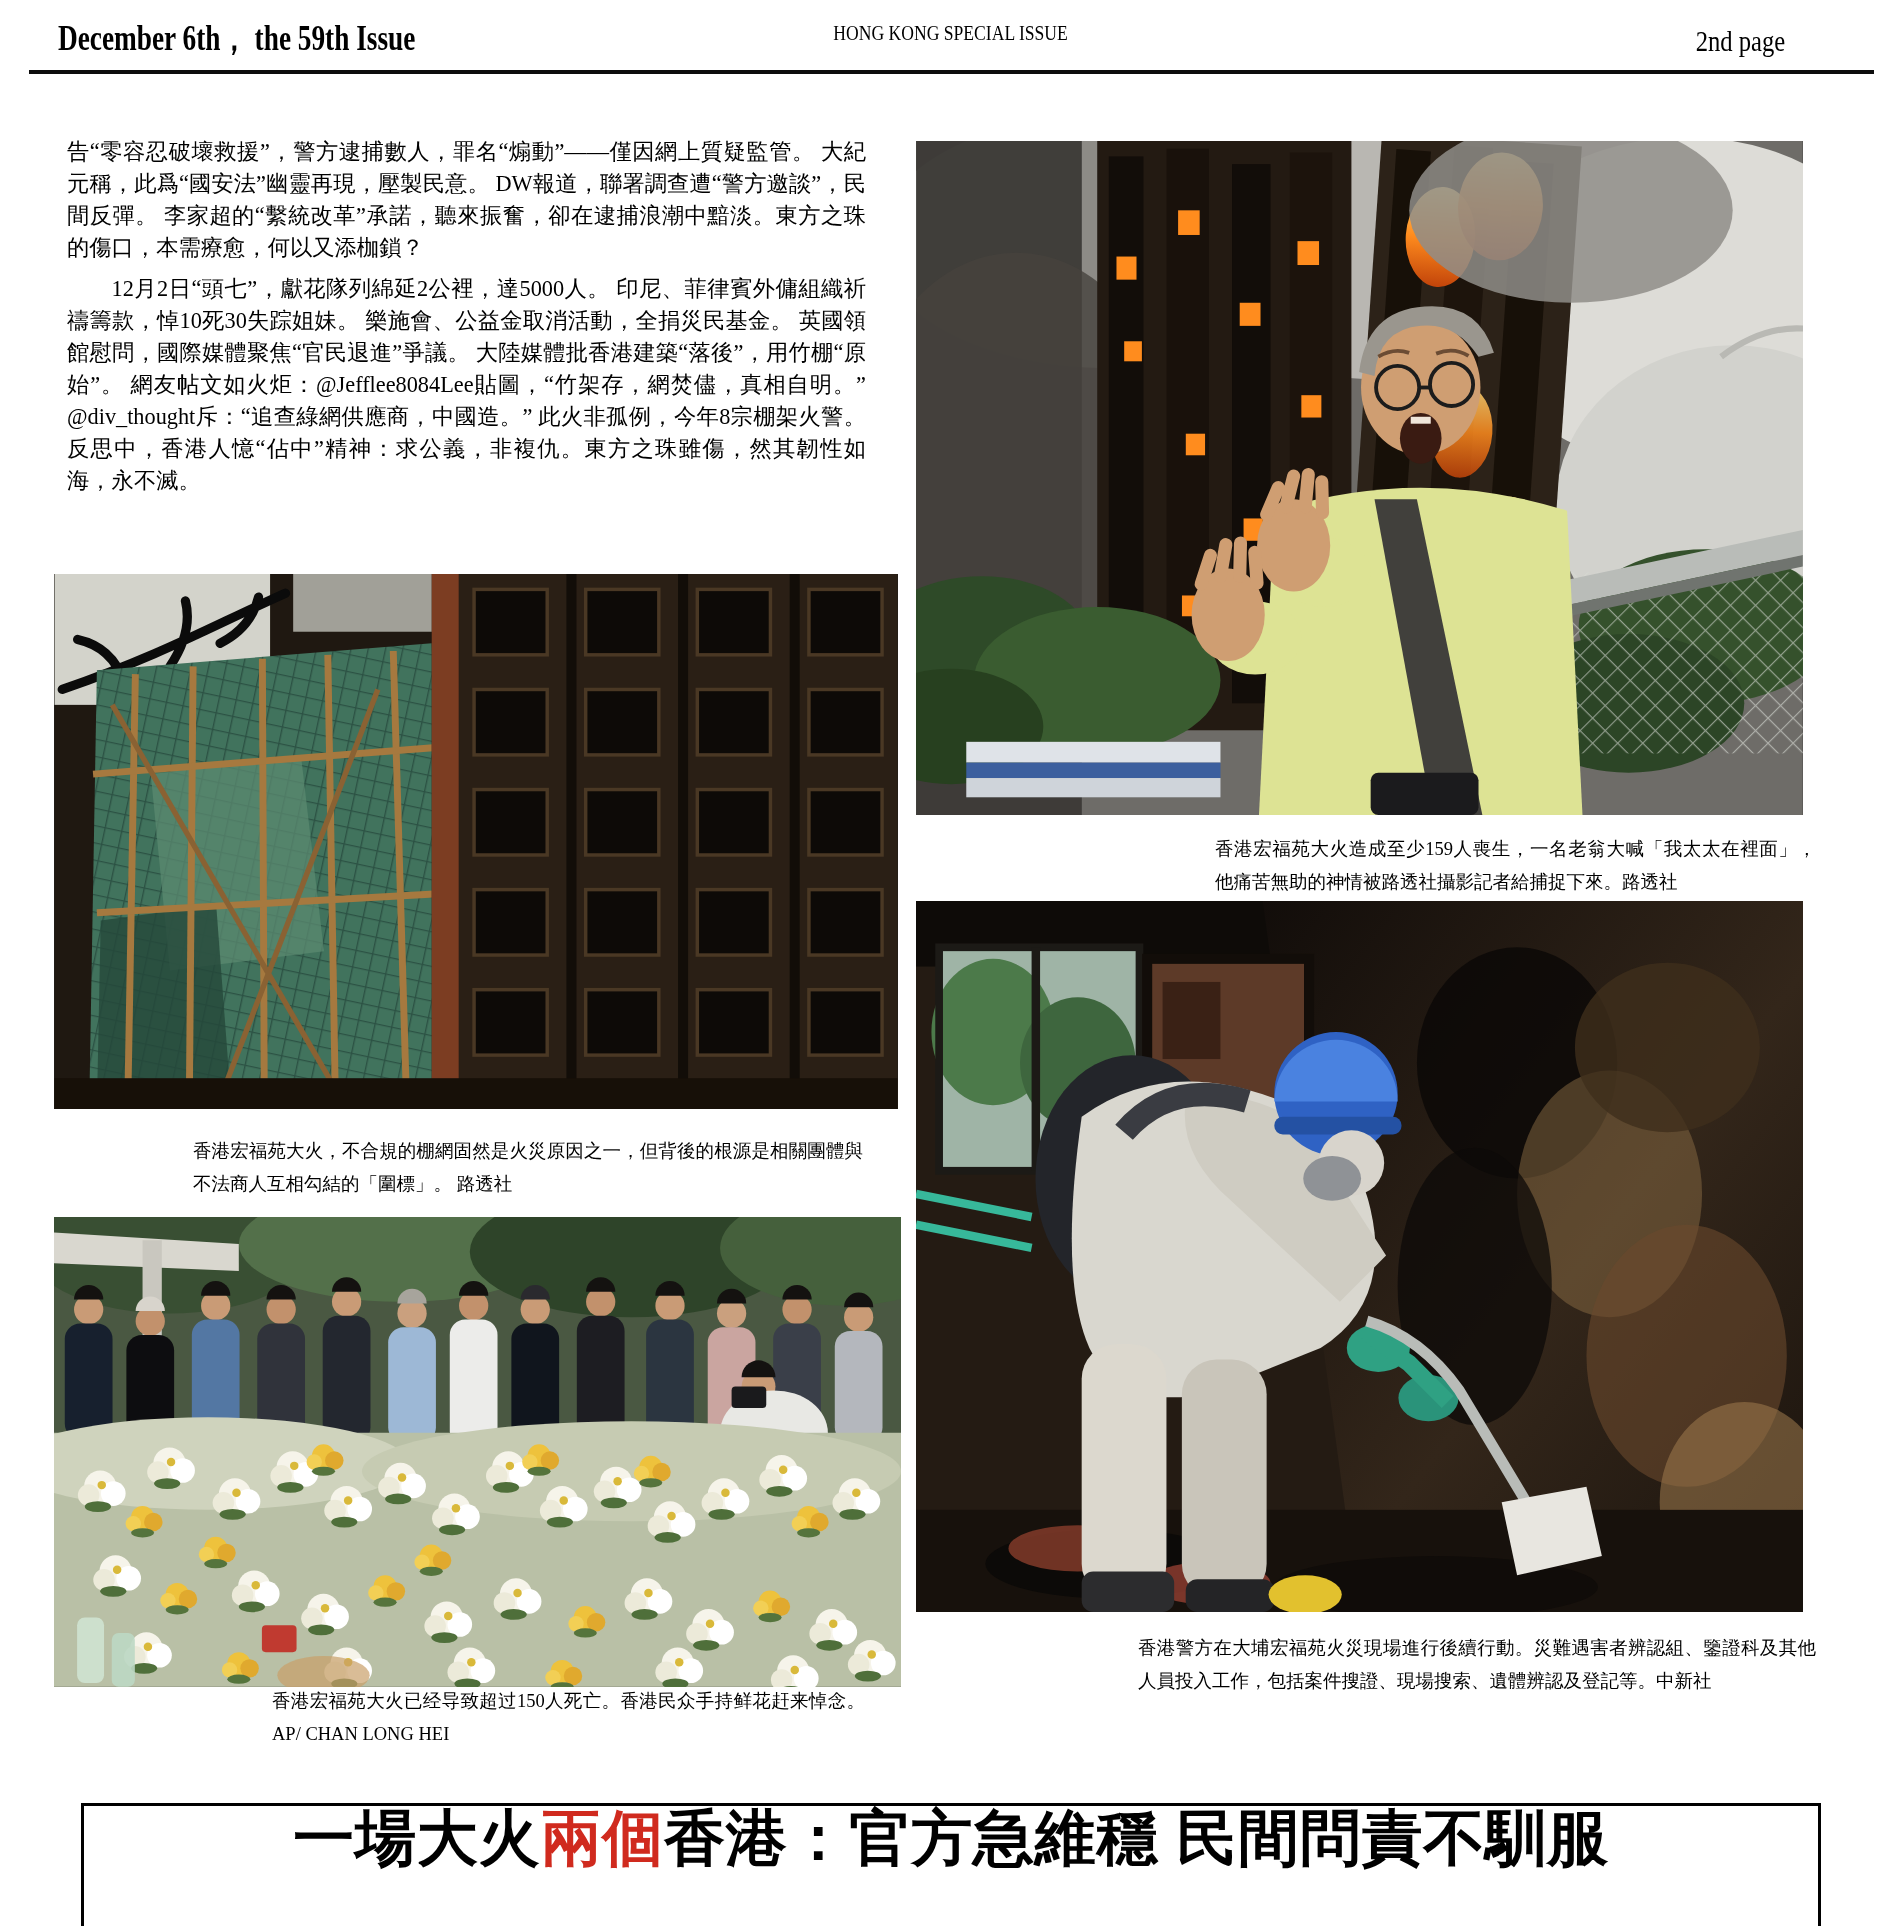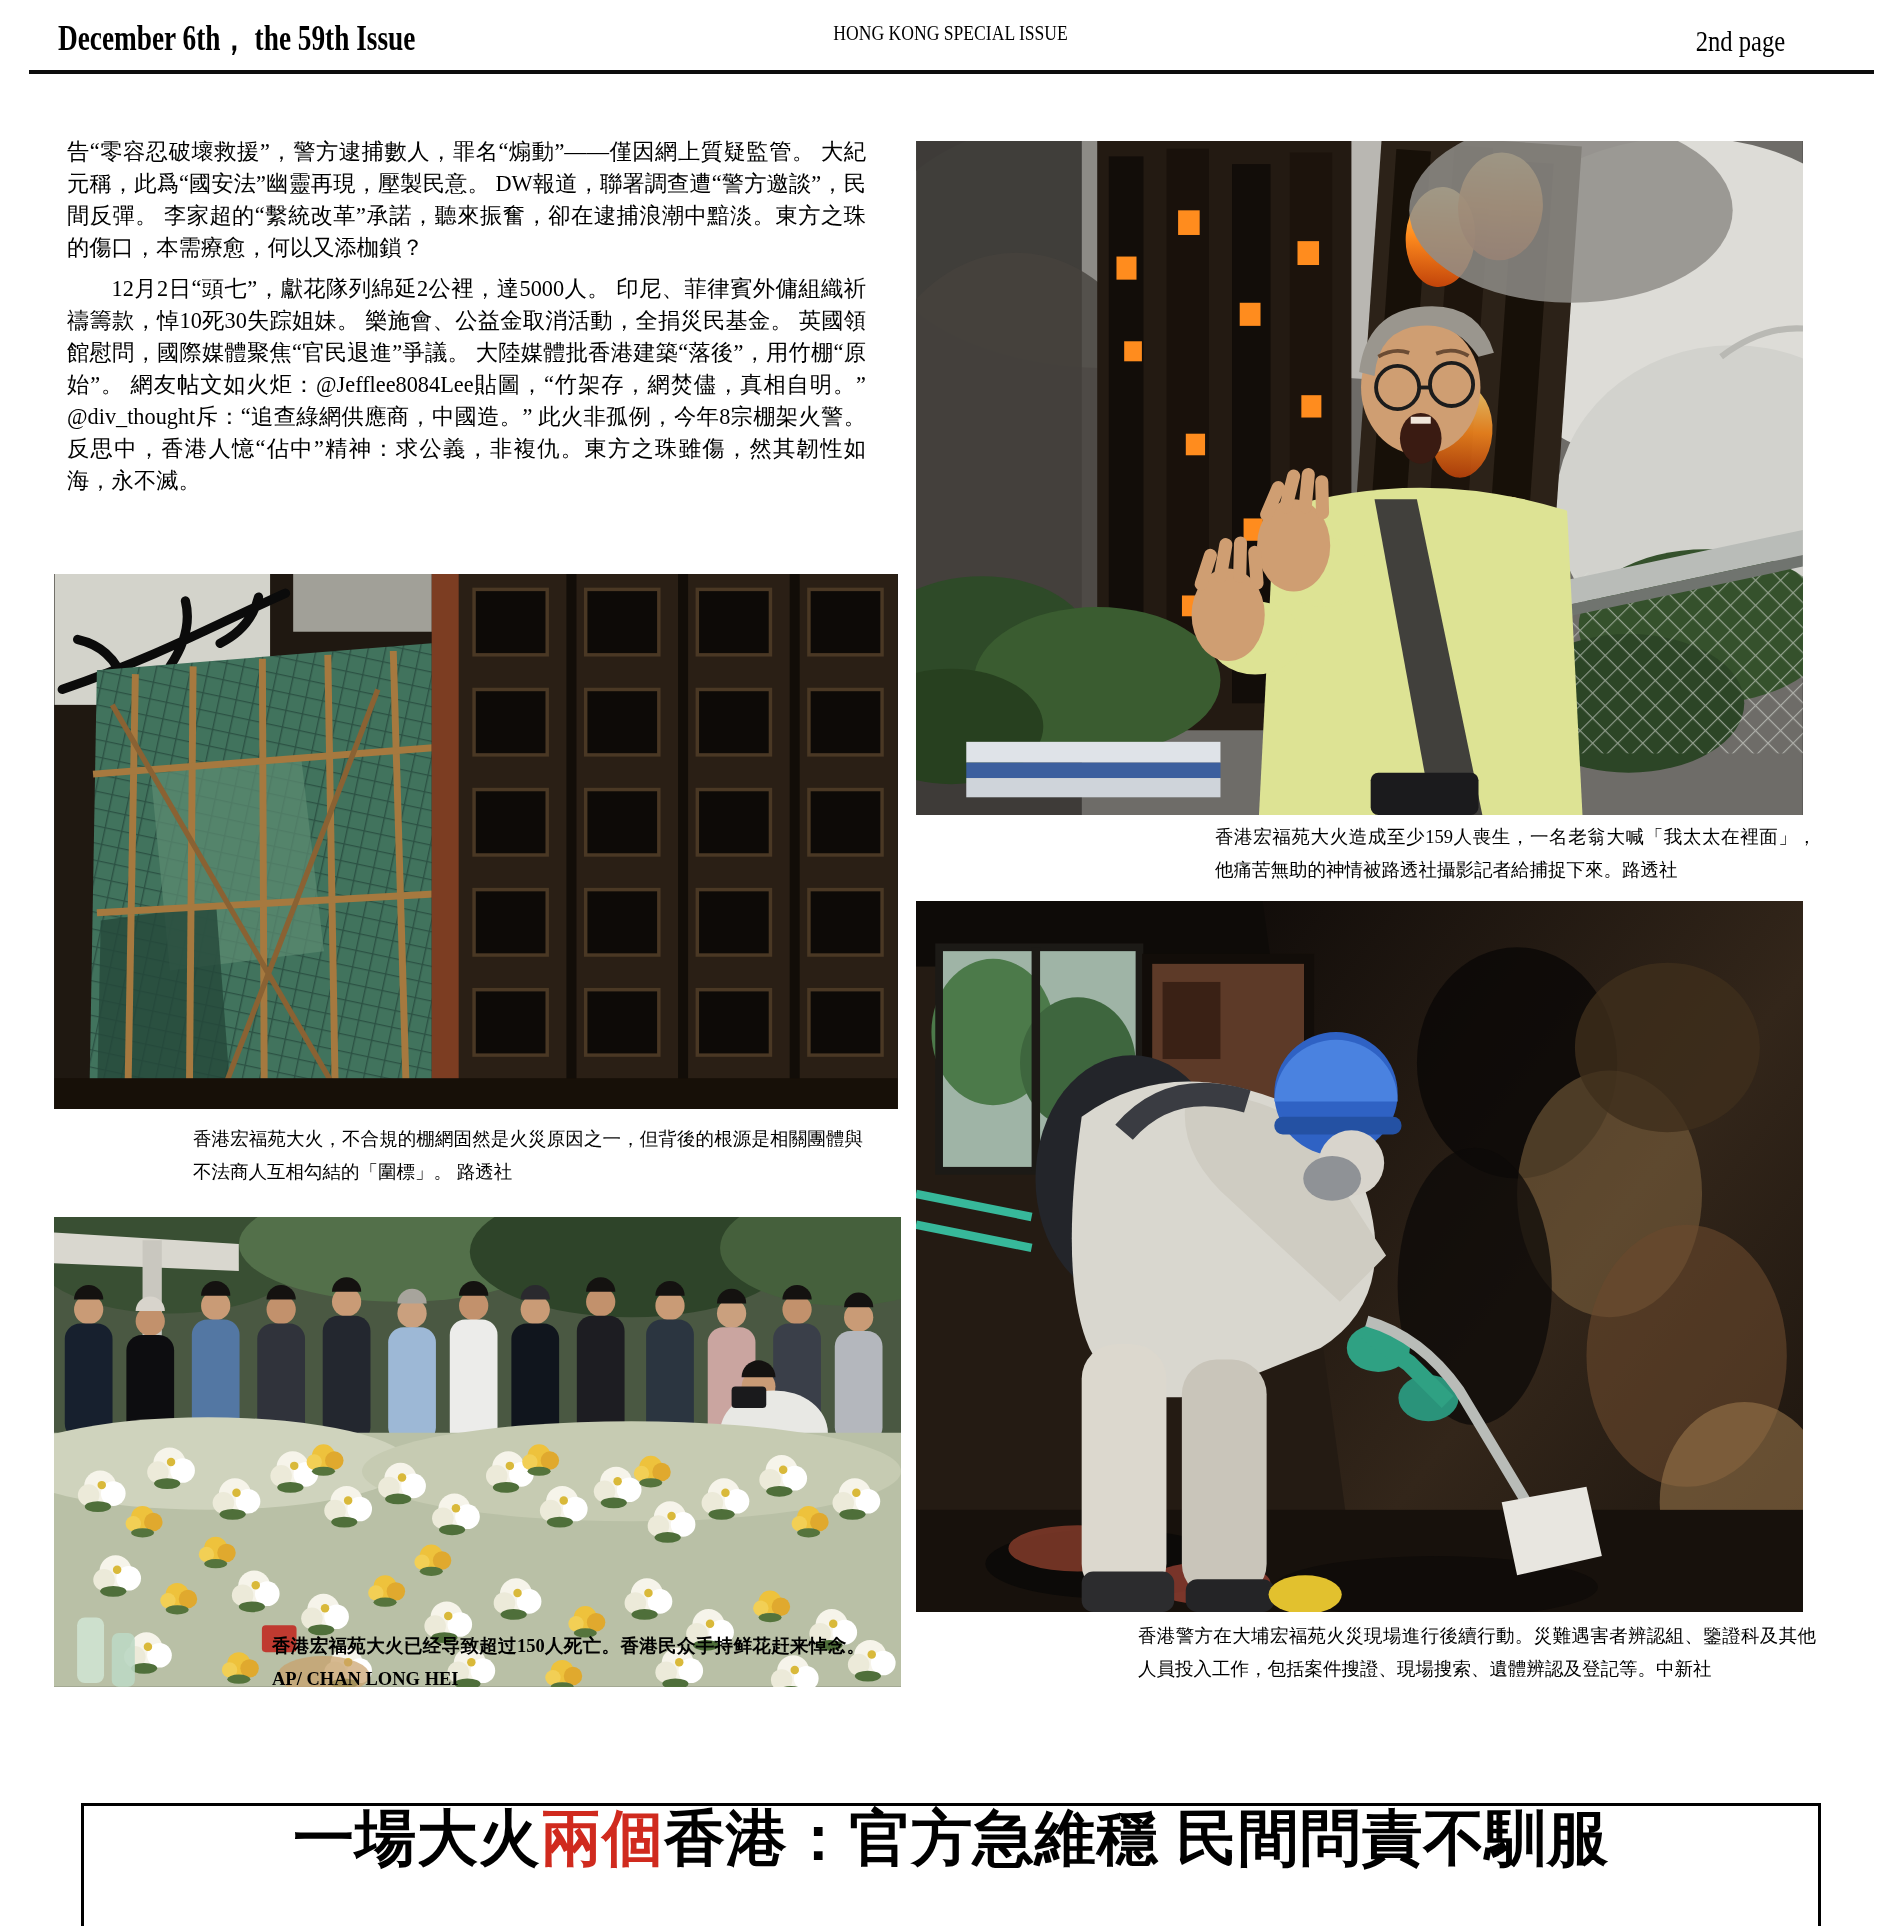--- a/index.html
+++ b/index.html
@@ -20,21 +20,21 @@
   .lead{position:absolute;left:58px;top:127px;width:817px;font-size:22.3px;line-height:32px;
         text-align:justify;}
   .lead p{margin:9px;}
   .lead p.ind{text-indent:2em;}
 
   
   .photo{position:absolute;overflow:hidden;background:#222;}
   .photo svg{display:block;}
 
   
-  .caption{position:absolute;font-size:18.5px;line-height:33px;text-align:justify;color:#000;}
+  .caption{position:absolute;font-size:18.5px;line-height:33px;text-align:justify;color:#000;margin-top:12px;}
 
   
   .box{position:absolute;left:81px;top:1803px;width:1740px;height:829px;border:3.5px solid #000;
        box-sizing:border-box;background:#fff;overflow:hidden;}
   .box-headline{text-align:center;font-family:"Liberation Sans",sans-serif;
                 font-weight:900;font-size:61px;line-height:1.05;letter-spacing:0.8px;white-space:nowrap;}
   .box-headline .hl{color:#d02a1e;}
 </style>
 </head>
 <body>
@@ -351,21 +351,21 @@
           <use href="#flw" x="1620" y="1160"></use>
         <use href="#flw" x="1920" y="1180"></use>
           <use href="#flw" x="2120" y="1140"></use>
       </g>
       <rect x="540" y="1060" width="90" height="70" rx="10" fill="#c03a30"></rect>
       <rect x="60" y="1040" width="70" height="170" rx="20" fill="#cfe3d2" opacity=".9"></rect>
       <rect x="150" y="1080" width="60" height="140" rx="18" fill="#bcd8c4" opacity=".9"></rect>
       <ellipse cx="700" cy="1190" rx="120" ry="50" fill="#c9a06a" opacity=".7"></ellipse>
     </svg>
   </div>
-  <div class="caption" style="left:272px;top:1630px;width:593px;font-weight:bold;">香港宏福苑大火已经导致超过150人死亡。香港民众手持鲜花赶来悼念。 AP/ CHAN LONG HEI</div>
+  <div class="caption" style="left:272px;top:1673px;width:593px;">香港宏福苑大火已经导致超过150人死亡。香港民众手持鲜花赶来悼念。 AP/ CHAN LONG HEI</div>
 
   <div class="photo" style="left:916px;top:901px;width:887px;height:711px;">
     <svg width="887" height="711" viewBox="0 0 2302 1845">
       <defs>
         <linearGradient id="wallg" x1="0" y1="0" x2="1" y2="1">
           <stop offset="0" stop-color="#120d0a"></stop>
             <stop offset=".55" stop-color="#33261a"></stop>
             <stop offset="1" stop-color="#1a130d"></stop>
         </linearGradient>
       </defs>

